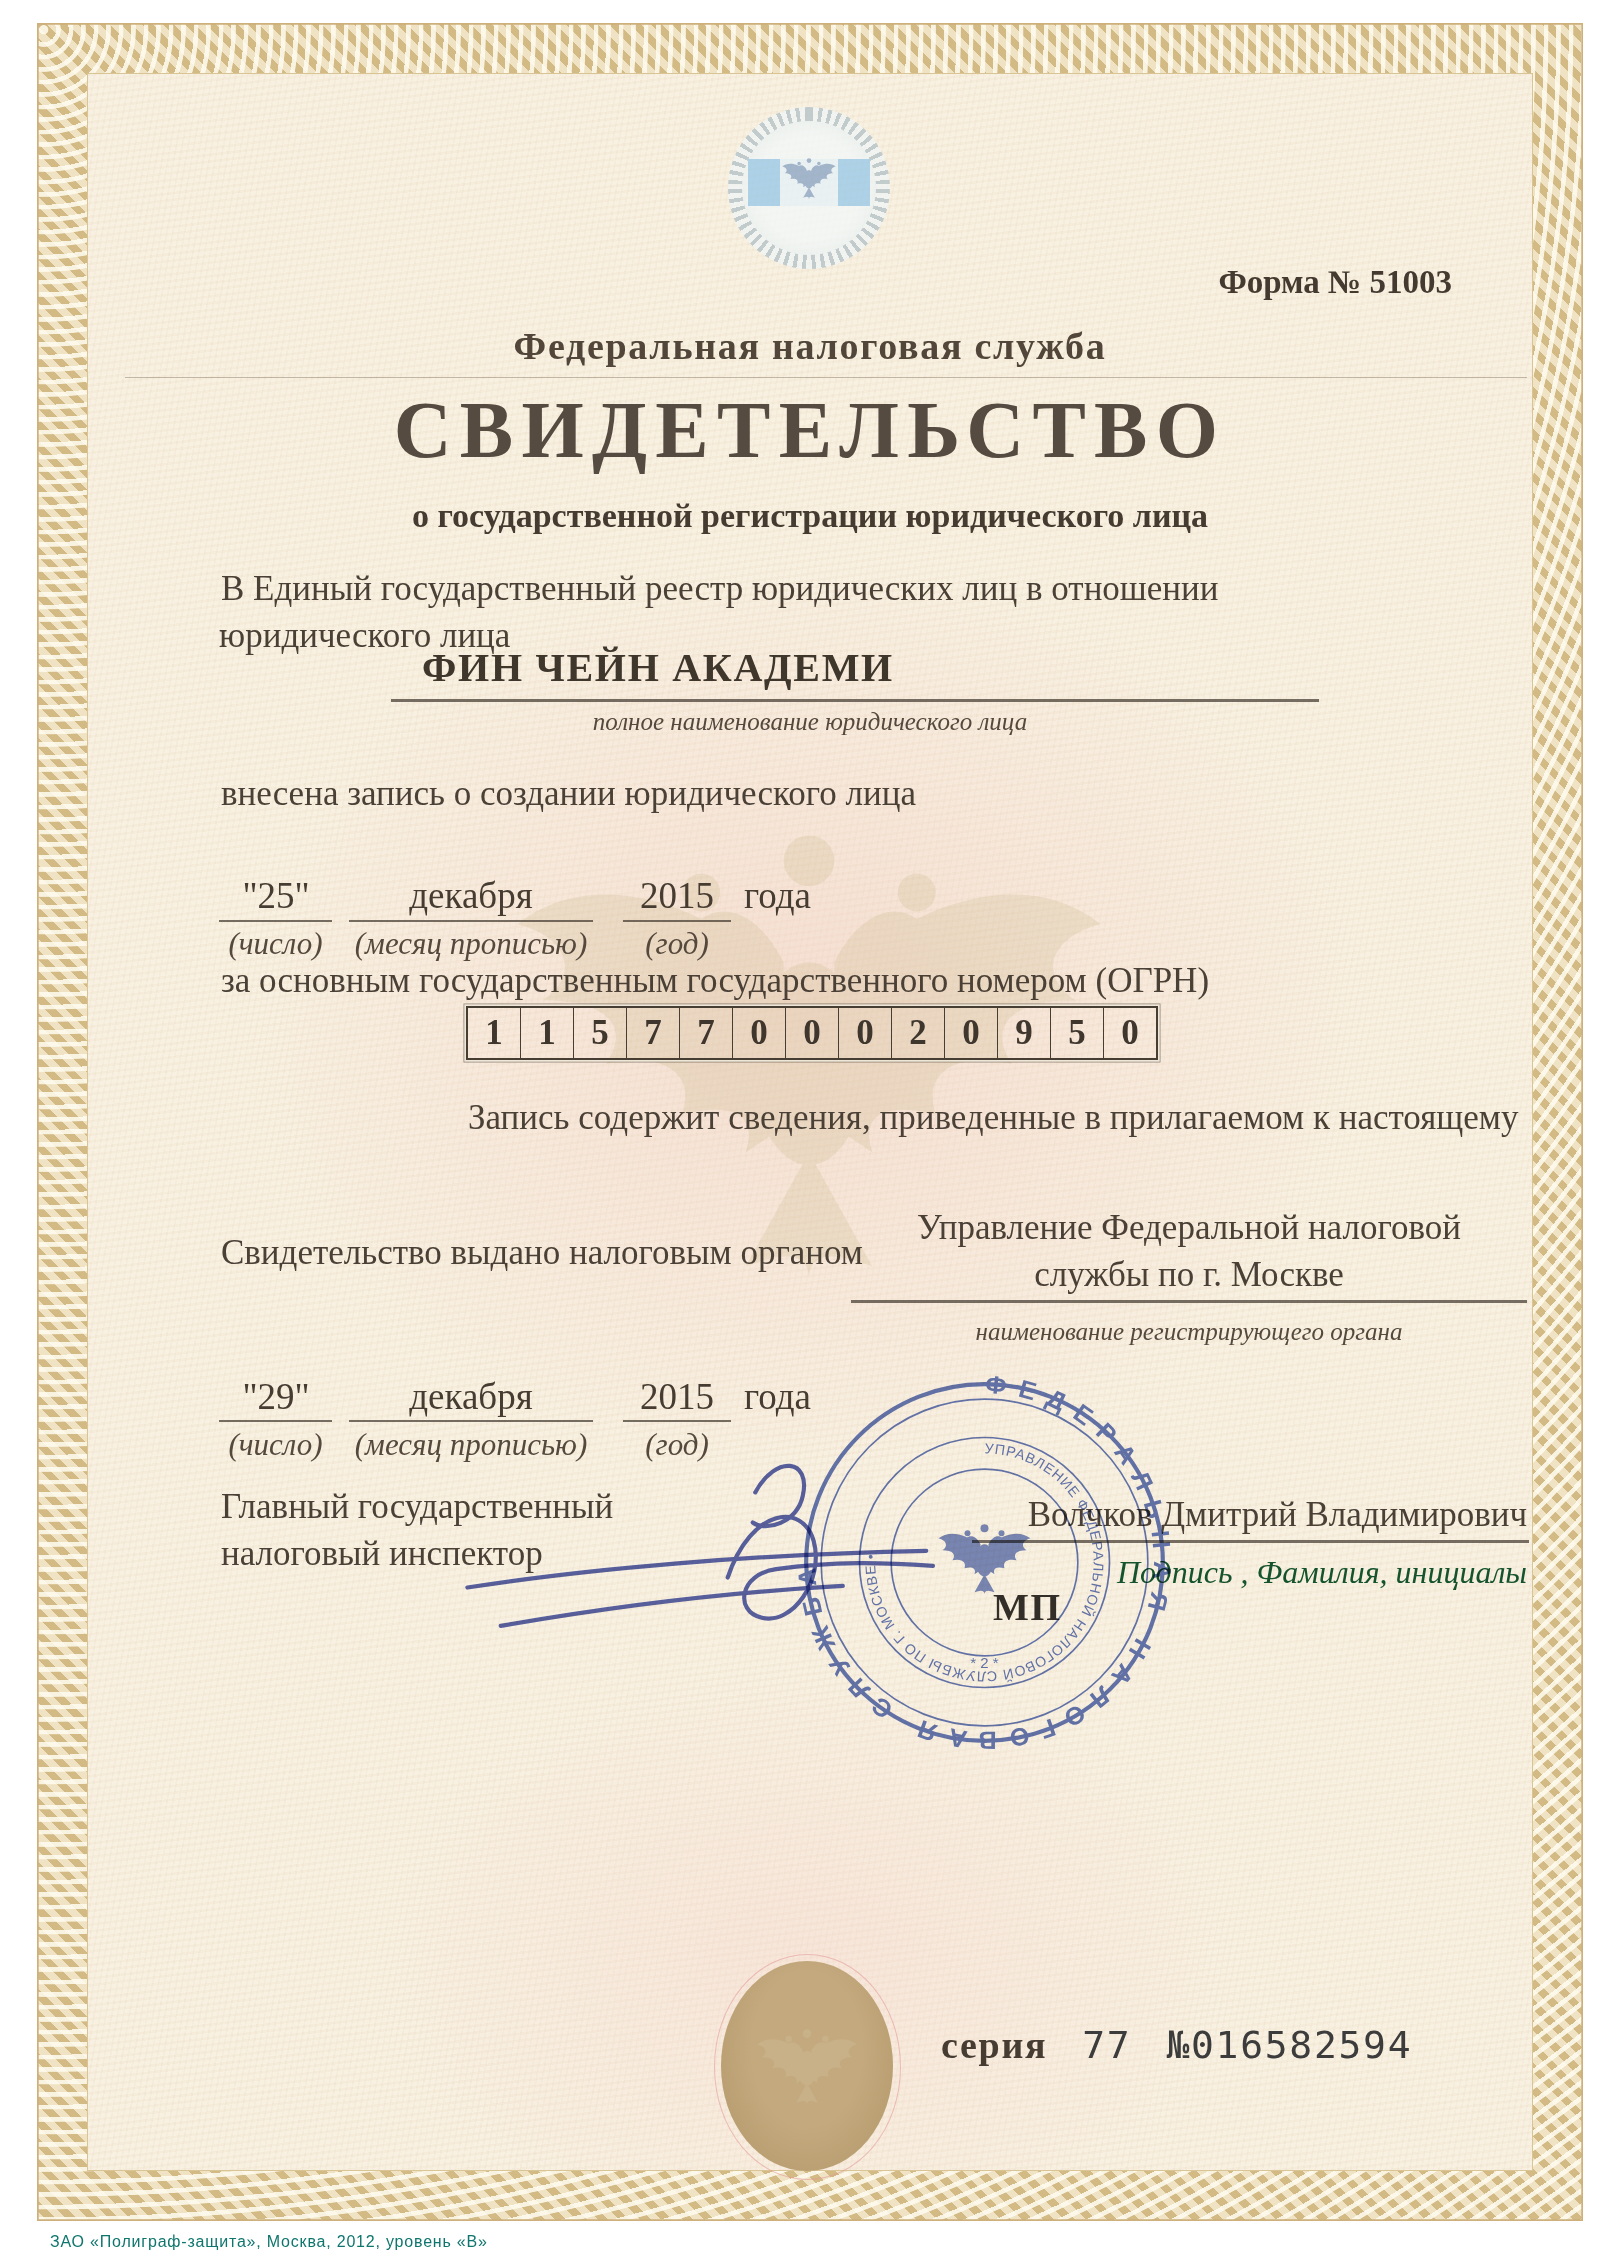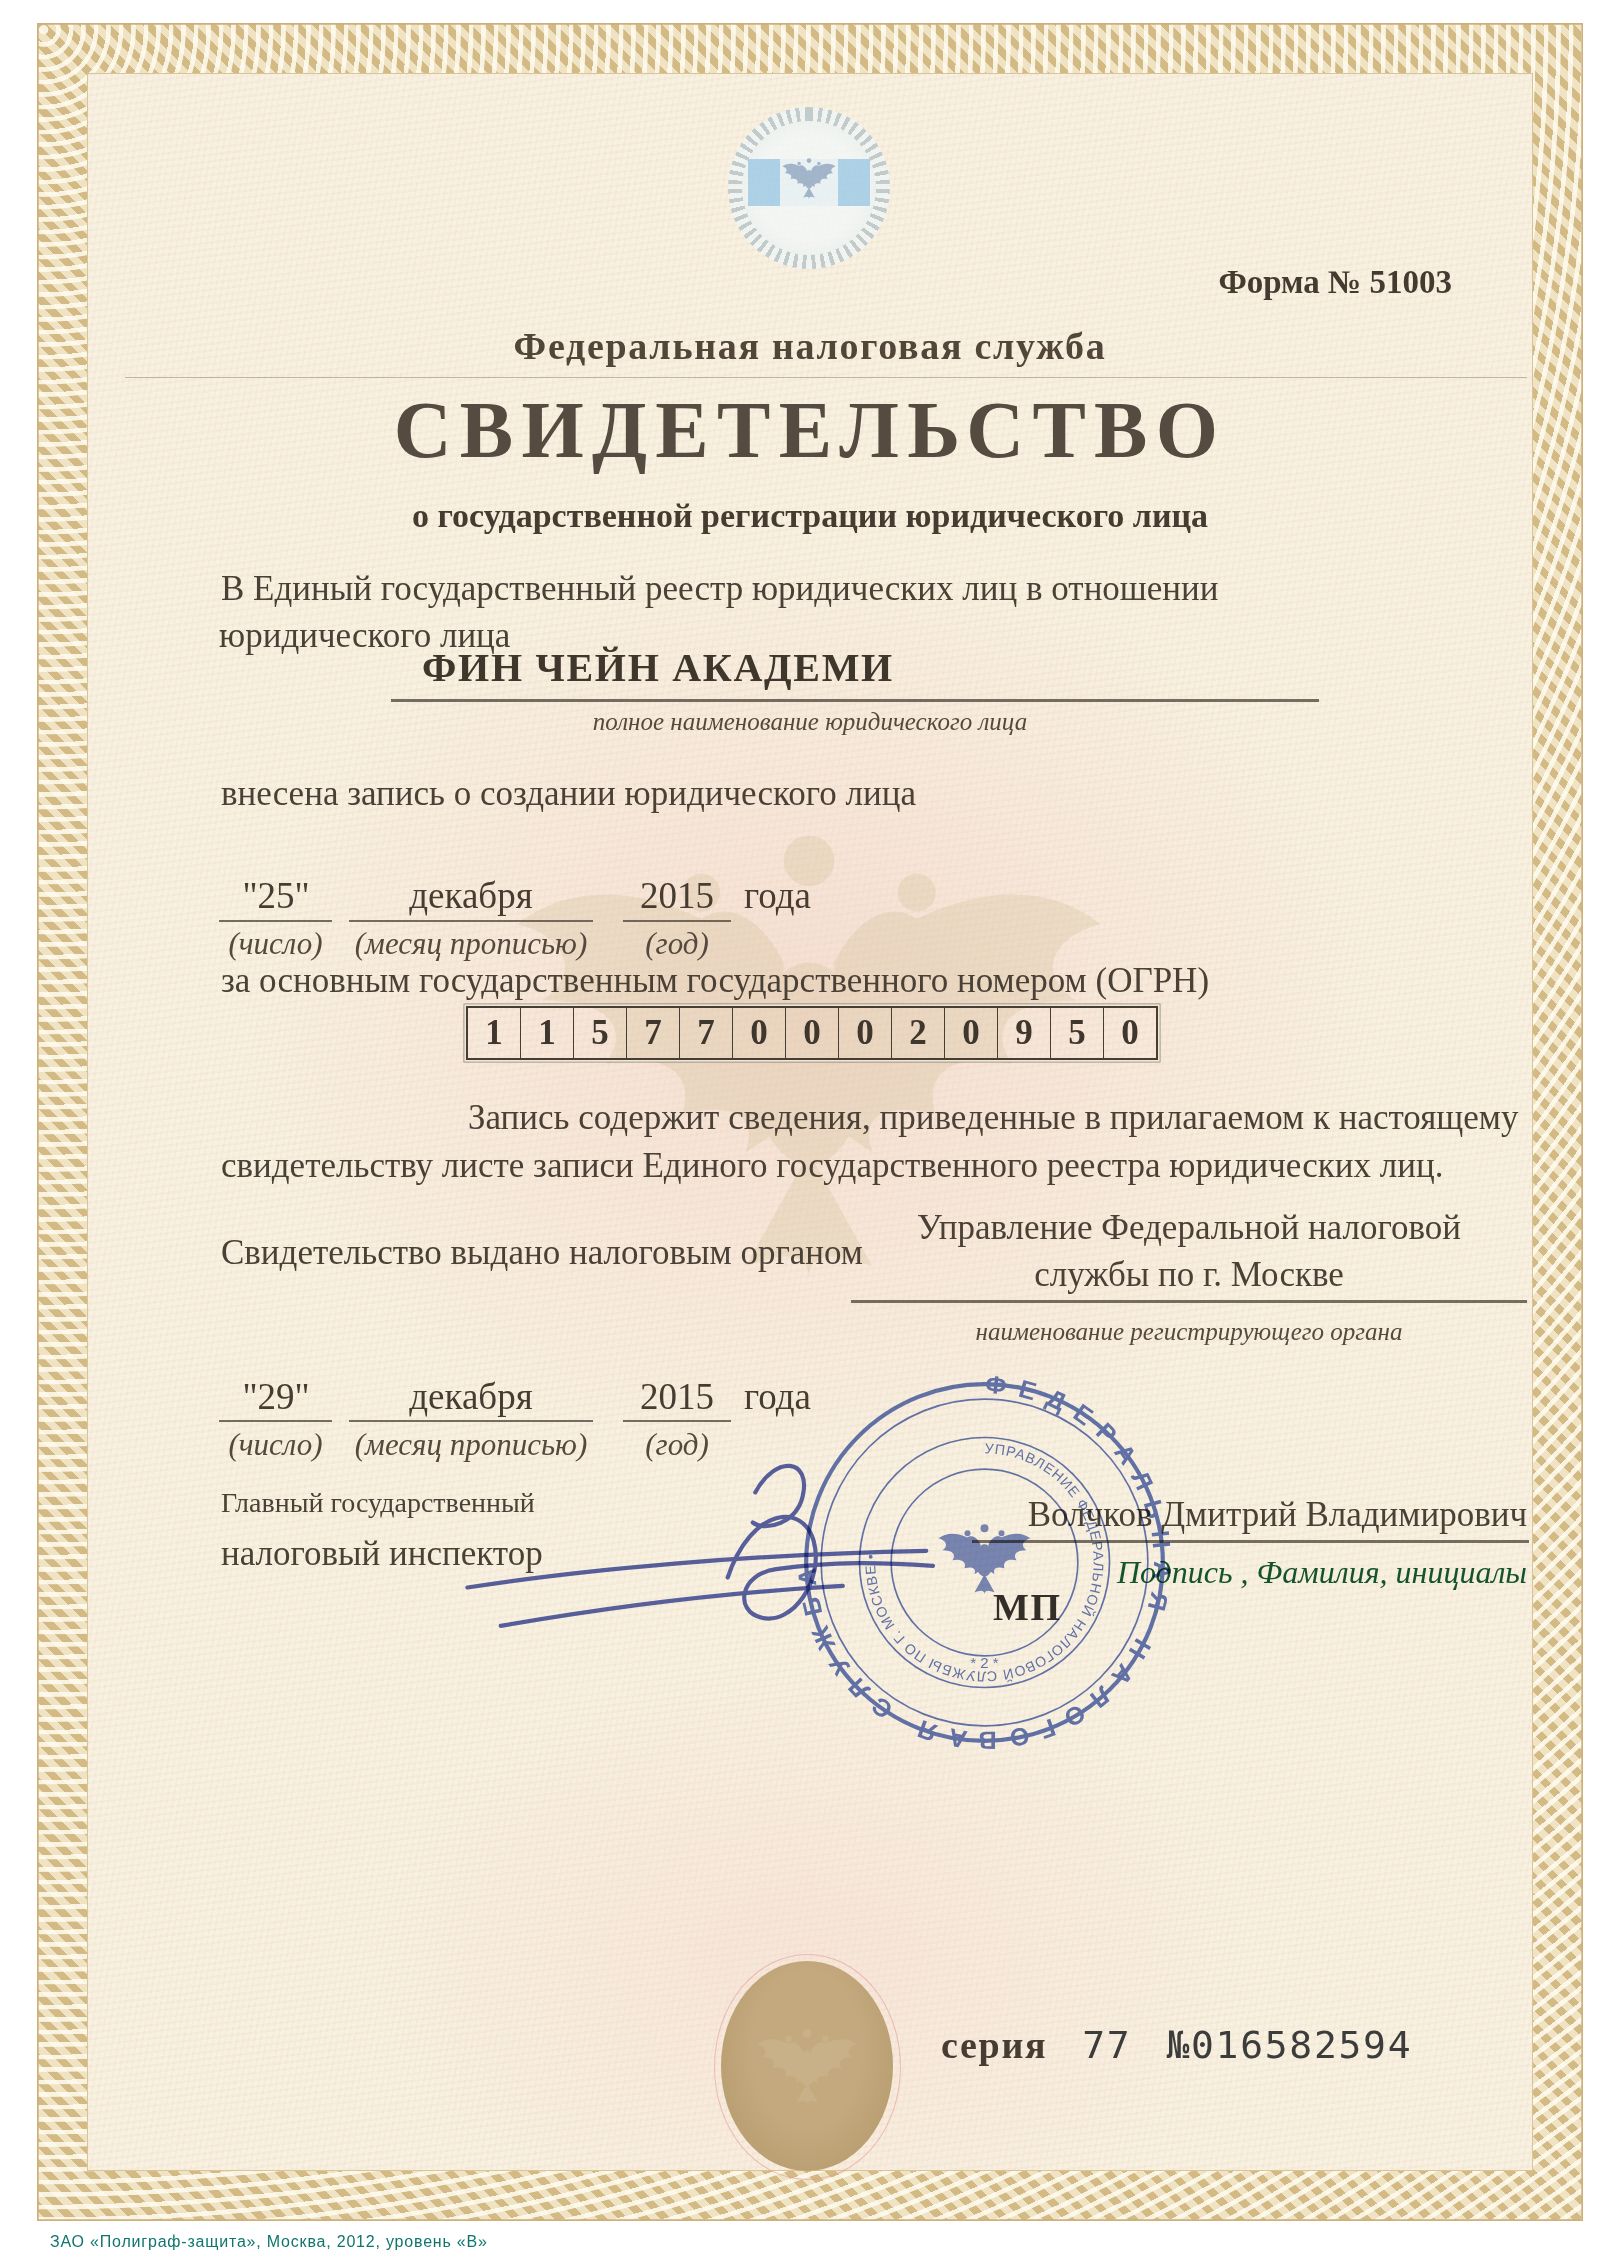--- a/index.html
+++ b/index.html
@@ -135,42 +135,41 @@
     <div class="cell">0</div>
     <div class="cell">0</div>
     <div class="cell">2</div>
     <div class="cell">0</div>
     <div class="cell">9</div>
     <div class="cell">5</div>
     <div class="cell">0</div>
   </div>
 
   <div class="abs" style="left:221px;top:1098px;width:1306px;font-size:35px;text-indent:247px">Запись содержит сведения, приведенные в прилагаемом к настоящему</div>
-  <div class="abs" style="left:221px;top:1146px;width:1306px;font-size:35px">свидетельству листе записи Единого государственного реестра юридических лиц.</div>
 
   <div class="abs" style="left:221px;top:1233px;font-size:35px">Свидетельство выдано налоговым органом</div>
   <div class="abs center" style="left:851px;top:1208px;width:676px;font-size:35px">Управление Федеральной налоговой</div>
   <div class="abs center" style="left:851px;top:1255px;width:676px;font-size:35px">службы по г. Москве</div>
   <div class="abs line" style="left:851px;top:1300px;width:676px;height:2.5px"></div>
   <div class="abs it center" style="left:851px;top:1318px;width:676px;font-size:25px;color:#55493d">наименование регистрирующего органа</div>
 
   <div class="abs val center" style="left:215px;top:1375px;width:122px">"29"</div>
   <div class="abs line" style="left:219px;top:1420px;width:113px;height:1.7px"></div>
   <div class="abs lbl center" style="left:212px;top:1427px;width:127px">(число)</div>
 
   <div class="abs val center" style="left:349px;top:1375px;width:244px">декабря</div>
   <div class="abs line" style="left:349px;top:1420px;width:244px;height:1.7px"></div>
   <div class="abs lbl center" style="left:349px;top:1427px;width:244px">(месяц прописью)</div>
 
   <div class="abs val center" style="left:623px;top:1375px;width:108px">2015</div>
   <div class="abs line" style="left:623px;top:1420px;width:108px;height:1.7px"></div>
   <div class="abs lbl center" style="left:623px;top:1427px;width:108px">(год)</div>
   <div class="abs val" style="left:744px;top:1375px">года</div>
 
-  <div class="abs" style="left:221px;top:1487px;font-size:28px">Главный государственный</div>
+  <div class="abs" style="left:221px;top:1487px;font-size:35px">Главный государственный</div>
   <div class="abs" style="left:221px;top:1534px;font-size:35px">налоговый инспектор</div>
 
   <div class="abs" style="left:960px;top:1495px;width:567px;text-align:right;font-size:35px">Волчков Дмитрий Владимирович</div>
   <div class="abs line" style="left:972px;top:1540px;width:557px;height:2.5px"></div>
   <div class="abs it" style="left:960px;top:1554px;width:567px;text-align:right;font-size:32px;color:#14532d">Подпись , Фамилия, инициалы</div>
   <div class="abs serif-b" style="left:993px;top:1585px;font-size:38px;color:#332e27;letter-spacing:1.7px">МП</div>
 
   <svg id="stamp" viewBox="0 0 450 450">
     <g stroke="#4b63b4" fill="none">
       <circle cx="225" cy="225" r="214" stroke-width="5"></circle>

